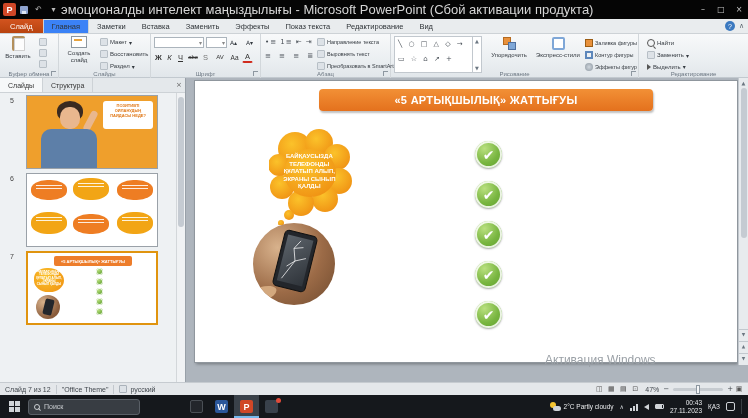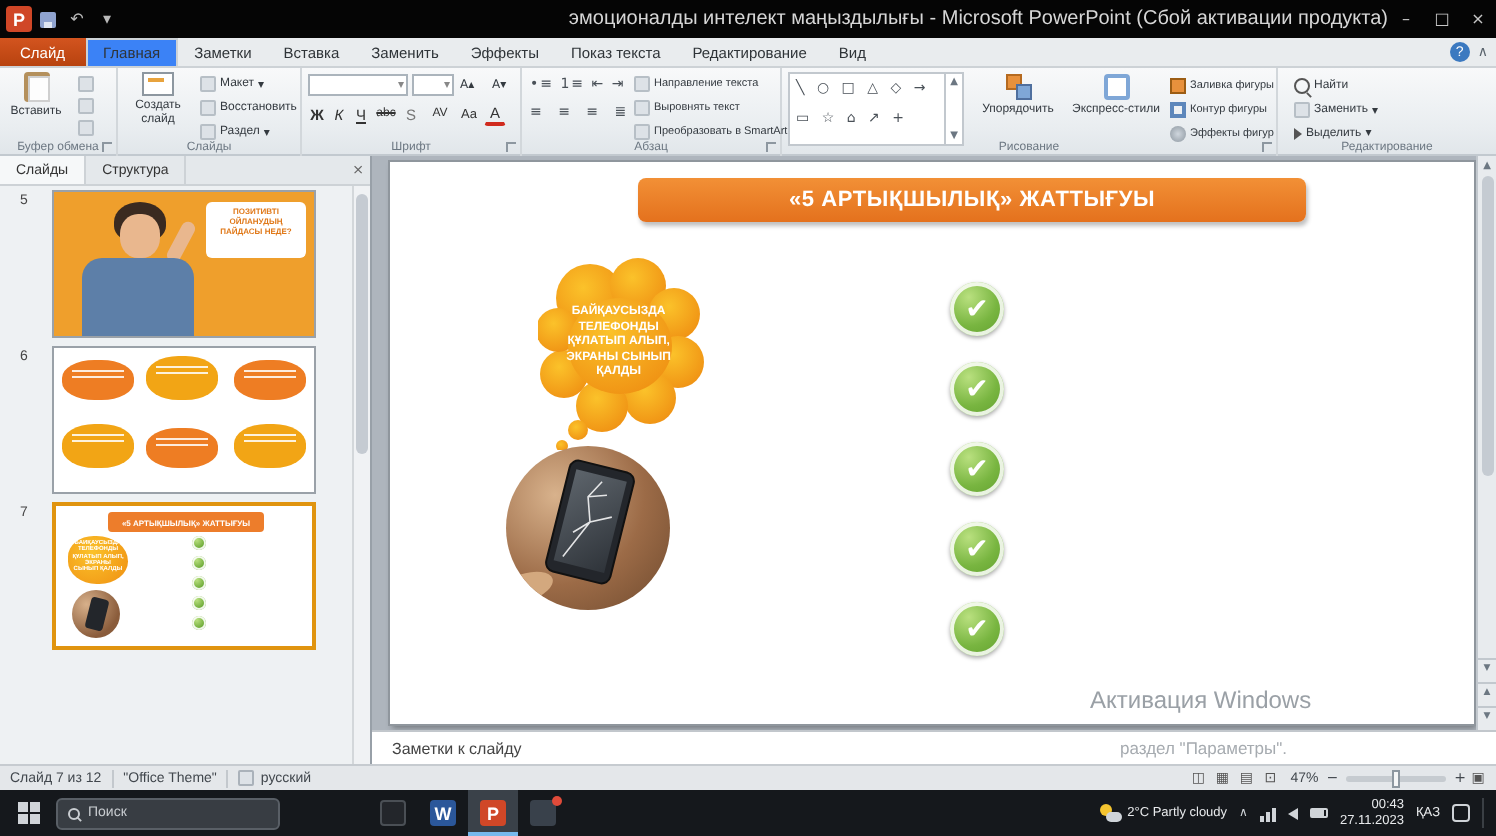--- a/index.html
+++ b/index.html
@@ -7,21 +7,21 @@
   body{font-family:"Liberation Sans",sans-serif}
   #app{position:relative;width:748px;height:418px;background:#aeb5bd;overflow:hidden;font-size:7px;color:#333}
   .glyph{font-family:"DejaVu Sans",sans-serif}
 
   
   .titlebar{position:absolute;left:0;top:0;width:748px;height:19px;background:#050505;display:flex;align-items:center;color:#c9c9c9}
   .pplogo{width:13px;height:13px;margin-left:3px;background:#d04727;color:#fff;font-size:9px;font-weight:bold;display:flex;align-items:center;justify-content:center;border-radius:2px}
   .qbtn{width:15px;height:14px;display:flex;align-items:center;justify-content:center;font-size:8px;color:#b9b9b9}
   .floppy{width:8px;height:8px;background:#8fa3cf;border-radius:1px;position:relative}
   .floppy:after{content:"";position:absolute;left:2px;bottom:0;width:4px;height:3px;background:#dfe6f2}
-  .title-text{flex:1;text-align:right;font-size:10px;color:#d6d6d6;white-space:nowrap;overflow:hidden}
+  .title-text{flex:1;text-align:left;font-size:13px;color:#d6d6d6;white-space:nowrap;overflow:hidden}
   .wbtn{width:18px;height:14px;display:flex;align-items:center;justify-content:center;color:#c6c6c6;font-size:8px}
 
   
   .tabsrow{position:absolute;left:0;top:19px;width:748px;height:15px;background:#e9ecee;border-bottom:1px solid #cdd2d6;display:flex;align-items:stretch}
   .filetab{background:linear-gradient(#d3541f,#b8430f);color:#fff;padding:0 10px;display:flex;align-items:center;font-size:7.5px}
   .tab{padding:0 8px;display:flex;align-items:center;color:#2f3438;font-size:7.5px}
   .tab.active{background:#3b82f6;border:1px solid #cdd2d6;border-bottom:none}
   .tabsrow-right{margin-left:auto;display:flex;align-items:center;gap:4px;margin-right:4px}
   .helpico{width:10px;height:10px;border-radius:50%;background:#3b79c0;color:#fff;font-size:7px;display:flex;align-items:center;justify-content:center}
   .collico{color:#5a646d;font-size:7px}
@@ -94,21 +94,21 @@
   .canvas{position:absolute;left:186px;top:78px;width:562px;height:287px;background:#aeb5bd}
   .slide{position:absolute;left:9px;top:3px;width:542px;height:281px;background:#fff;box-shadow:0 0 0 1px #8f969d,1px 2px 3px rgba(0,0,0,.35)}
   .banner{position:absolute;left:124px;top:8px;width:334px;height:22px;background:linear-gradient(#f29036,#e4711d);border-radius:4px;box-shadow:1px 2px 2px rgba(0,0,0,.25);display:flex;align-items:center;justify-content:center;color:#fff;font-weight:bold;font-size:11px;letter-spacing:.3px}
   .cloud{position:absolute;left:74px;top:48px;width:84px;height:96px}
   .cloud-text{position:absolute;left:9%;right:13%;top:12%;bottom:22%;display:flex;align-items:center;justify-content:center;text-align:center;color:#fff;font-weight:bold;font-size:6px;line-height:1.25}
   .photo{position:absolute;left:58px;top:142px;width:82px;height:82px;border-radius:50%;overflow:hidden;background:radial-gradient(circle at 30% 30%,#d8b28c,#9c6b47 55%,#6f4a2e)}
   .phone{position:absolute;left:25px;top:9px;width:34px;height:58px;background:#23262b;border:1px solid #111;border-radius:5px;transform:rotate(14deg)}
   .screen{position:absolute;left:3px;top:4px;right:3px;bottom:5px;background:linear-gradient(135deg,#5d646b,#2f343a);overflow:hidden}
   .finger{position:absolute;left:-6px;bottom:4px;width:30px;height:14px;background:#d3a87e;border-radius:50%;transform:rotate(-18deg)}
   .check{position:absolute;left:280px;width:27px;height:27px;border-radius:50%;background:radial-gradient(circle at 35% 28%,#b9e07f,#78b540 55%,#5f9e2c);box-shadow:0 1px 2px rgba(0,0,0,.35),inset 0 0 0 2px rgba(255,255,255,.85);color:#fff;display:flex;align-items:center;justify-content:center;font-size:14px;font-weight:bold}
-  .wm1{position:absolute;left:350px;top:262px;font-size:12px;color:#9aa0a6}
+  .wm1{position:absolute;left:350px;top:272px;font-size:12px;color:#9aa0a6}
   .vscroll{position:absolute;right:0;top:0;bottom:0;width:10px;background:#e8ebee;border-left:1px solid #c2c8ce;display:flex;flex-direction:column;align-items:center;color:#6c7782;font-size:5px}
   .vthumb{width:6px;height:150px;background:#c5cbd2;border-radius:3px;margin:2px 0}
   .navbtn{width:10px;height:12px;display:flex;align-items:center;justify-content:center;border-top:1px solid #c2c8ce;font-size:4.5px;line-height:1}
 
   
   .notes{position:absolute;left:186px;top:365px;width:562px;height:17px;background:#fff;border-top:1px solid #c2c7cc}
   .notes-label{position:absolute;left:10px;top:4px;font-size:8px;color:#444}
   .wm2{position:absolute;left:374px;top:3px;font-size:8.5px;color:#a6abb0}
   .status{position:absolute;left:0;top:382px;width:748px;height:13px;background:#e4e7ea;border-top:1px solid #c6cbd0;display:flex;align-items:center;font-size:7px;color:#41474d}
   .ssep{width:1px;height:9px;background:#c3c8cd;margin:0 5px}
@@ -423,24 +423,20 @@
     <div class="vscroll">
       <span class="glyph" style="font-size:5px;margin-top:2px">▲</span>
       <div class="vthumb"></div>
       <span style="flex:1"></span>
       <span class="glyph navbtn">▼</span>
       <span class="glyph navbtn">▲</span>
       <span class="glyph navbtn">▼</span>
     </div>
   </div>
 
-  <div class="notes">
-    <div class="notes-label">Заметки к слайду</div>
-    <div class="wm2">раздел "Параметры".</div>
-  </div>
 
   <div class="status">
     <span style="margin-left:5px">Слайд 7 из 12</span>
     <span class="ssep"></span>
     <span>"Office Theme"</span>
     <span class="ssep"></span>
     <span class="spellico"></span>
     <span>русский</span>
     <span style="flex:1"></span>
     <span class="viewbtn glyph">◫</span>

